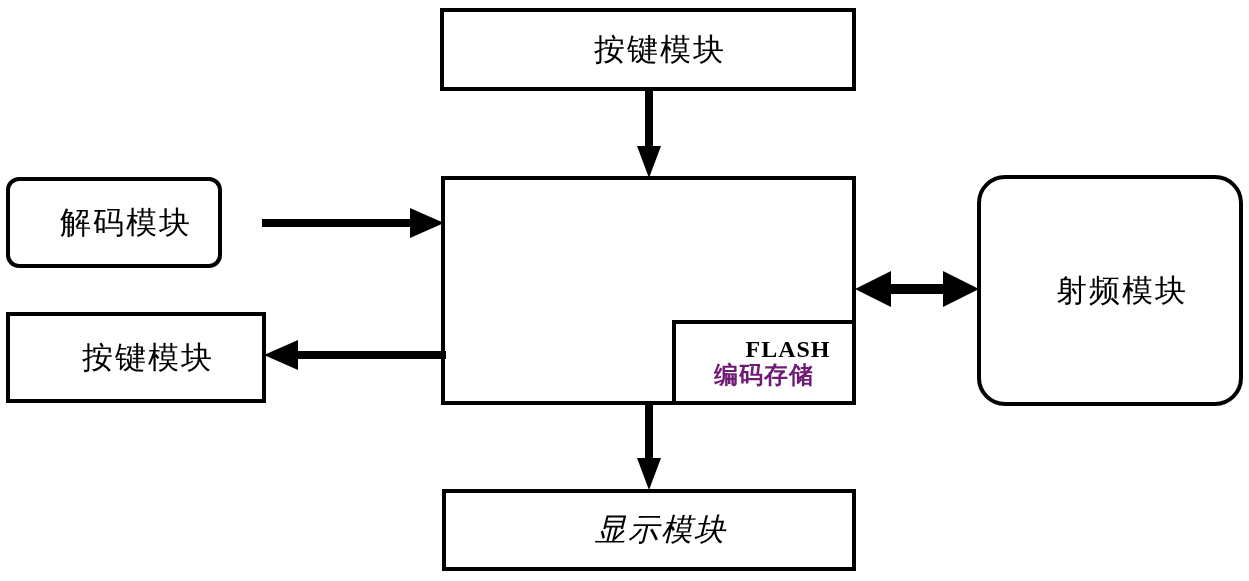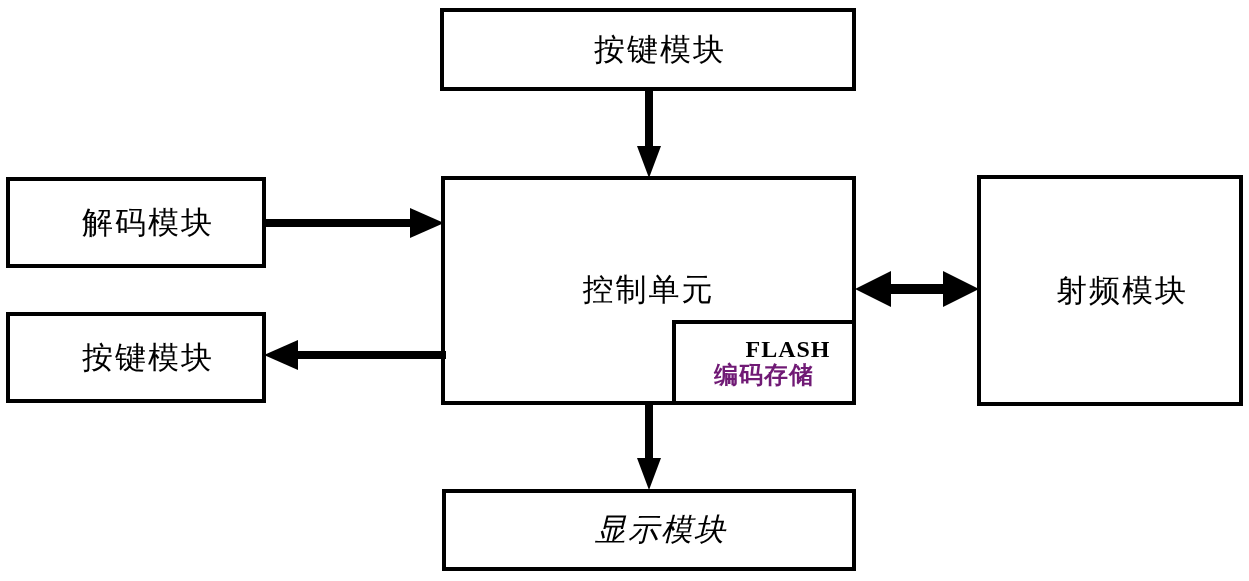--- a/index.html
+++ b/index.html
@@ -30,24 +30,24 @@
   }
   .node-label {
     font-size: 31px;
     line-height: 1.15;
     letter-spacing: 2px;
     font-weight: 400;
     white-space: nowrap;
   }
   
   #node-key      { left: 440px; top: 8px;   width: 416px; height: 83px;  }
-  #node-decode   { left: 6px;   top: 177px; width: 260px; height: 91px;  }
+  #node-decode   { left: 6px;   top: 177px; width: 216px; height: 91px; border-radius: 13px;  }
   #node-encode   { left: 6px;   top: 312px; width: 260px; height: 91px;  }
   #node-control  { left: 441px; top: 176px; width: 415px; height: 229px; }
-  #node-rf       { left: 977px; top: 175px; width: 266px; height: 231px; }
+  #node-rf       { left: 977px; top: 175px; width: 266px; height: 231px; border-radius: 28px; }
   #node-display  { left: 442px; top: 489px; width: 414px; height: 82px; font-style: italic;  }
 
   
   #node-control { display: block; }
   #control-title {
     position: absolute;
     left: 0;
     top: 92px;
     width: 100%;
     text-align: center;
@@ -100,21 +100,20 @@
 
   <div class="node" id="node-decode">
     <span class="node-label">解码模块</span>
   </div>
 
   <div class="node" id="node-encode">
     <span class="node-label">按键模块</span>
   </div>
 
   <div class="node" id="node-control">
-    <div class="node-label" id="control-title">控制单元</div>
     <div id="node-flash">
       <div class="flash-line-en">FLASH</div>
       <div class="flash-line-cn">编码存储</div>
     </div>
   </div>
 
   <div class="node" id="node-rf">
     <span class="node-label">射频模块</span>
   </div>
 

